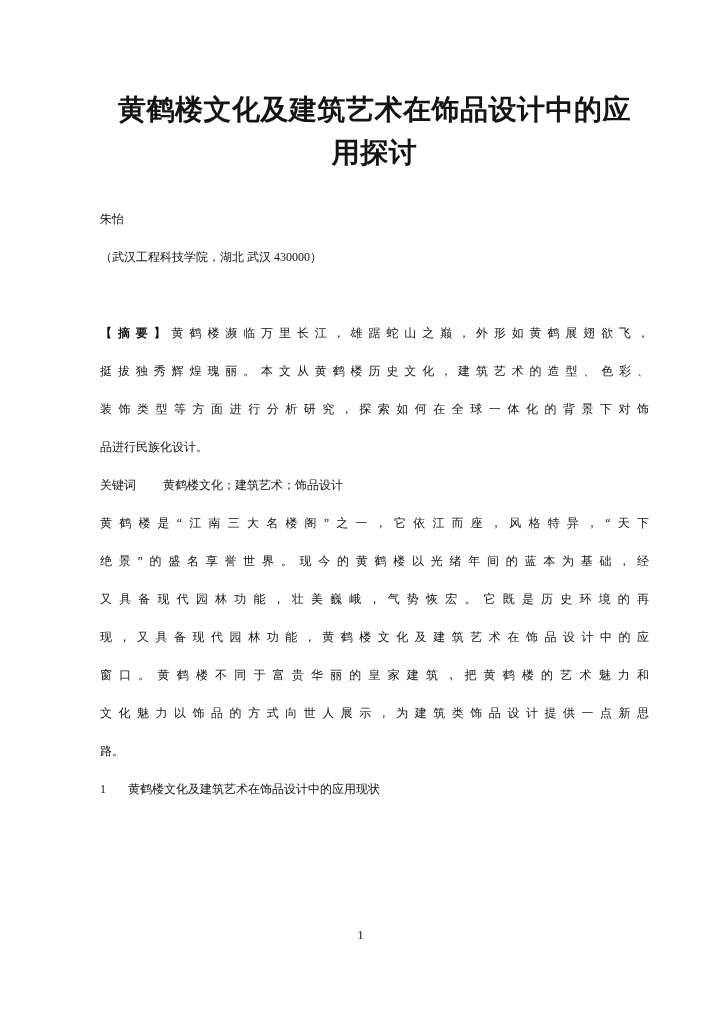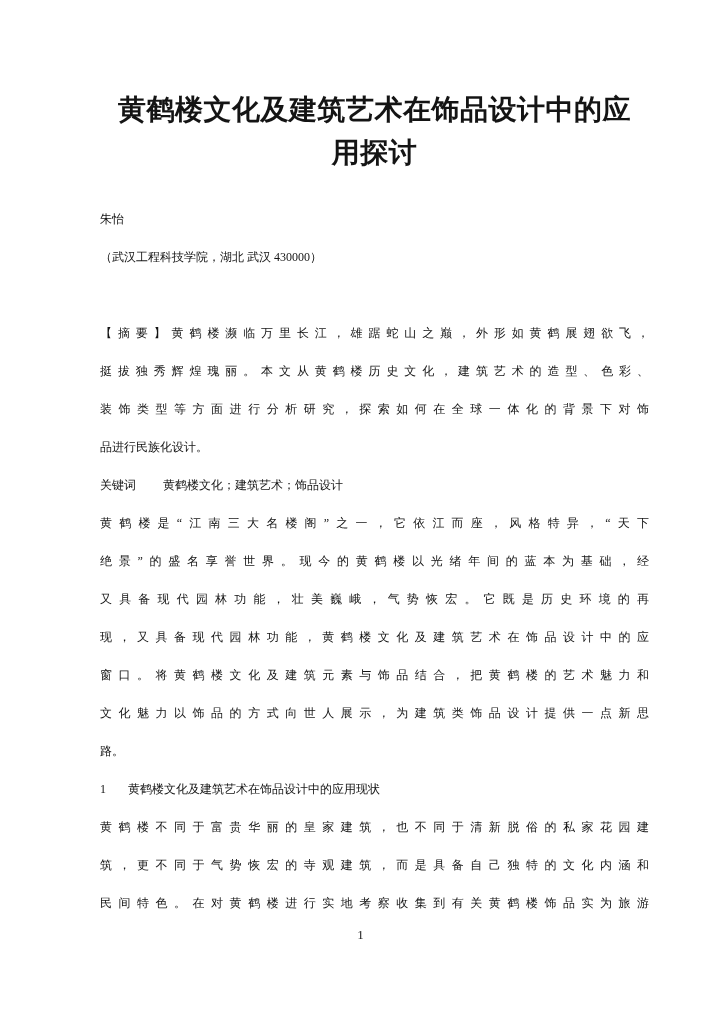--- a/index.html
+++ b/index.html
@@ -31,21 +31,21 @@
     font-size: 12px;
     line-height: 38px;
     height: 38px;
   }
   .author { margin-top: 26px; }
   .jline {
     text-align: justify;
     text-align-last: justify;
   }
   .spacer { height: 38px; }
-  .ab-label { font-weight: 400; }
+  .ab-label { font-weight: 700; }
   .kw-label { margin-right: 27px; }
   .sec-num { display: inline-block; width: 28px; }
   .page-number {
     position: absolute;
     top: 926px;
     left: 0;
     width: 721px;
     text-align: center;
     font-size: 13px;
     line-height: 18px;
@@ -76,30 +76,25 @@
 
   <div class="bodyline">
     <span class="kw-label">关键词</span><span>黄鹤楼文化；建筑艺术；饰品设计</span>
   </div>
 
   <div>
     <div class="bodyline jline">黄鹤楼是“江南三大名楼阁”之一，它依江而座，风格特异，“天下</div>
     <div class="bodyline jline">绝景”的盛名享誉世界。现今的黄鹤楼以光绪年间的蓝本为基础，经</div>
     <div class="bodyline jline">又具备现代园林功能，壮美巍峨，气势恢宏。它既是历史环境的再</div>
     <div class="bodyline jline">现，又具备现代园林功能，黄鹤楼文化及建筑艺术在饰品设计中的应</div>
-    <div class="bodyline jline">窗口。将黄鹤楼文化及建筑元素与饰品结合，把黄鹤楼的艺术魅力和</div>
+    <div class="bodyline jline">窗口。黄鹤楼不同于富贵华丽的皇家建筑，把黄鹤楼的艺术魅力和</div>
     <div class="bodyline jline">文化魅力以饰品的方式向世人展示，为建筑类饰品设计提供一点新思</div>
     <div class="bodyline">路。</div>
   </div>
 
   <div class="bodyline">
     <span class="sec-num">1</span><span>黄鹤楼文化及建筑艺术在饰品设计中的应用现状</span>
   </div>
 
-  <div>
-    <div class="bodyline jline">黄鹤楼不同于富贵华丽的皇家建筑，也不同于清新脱俗的私家花园建</div>
-    <div class="bodyline jline">筑，更不同于气势恢宏的寺观建筑，而是具备自己独特的文化内涵和</div>
-    <div class="bodyline jline">民间特色。在对黄鹤楼进行实地考察收集到有关黄鹤楼饰品实为旅游</div>
-  </div>
 
   <div class="page-number">1</div>
 
 </div>
 
 </body></html>

